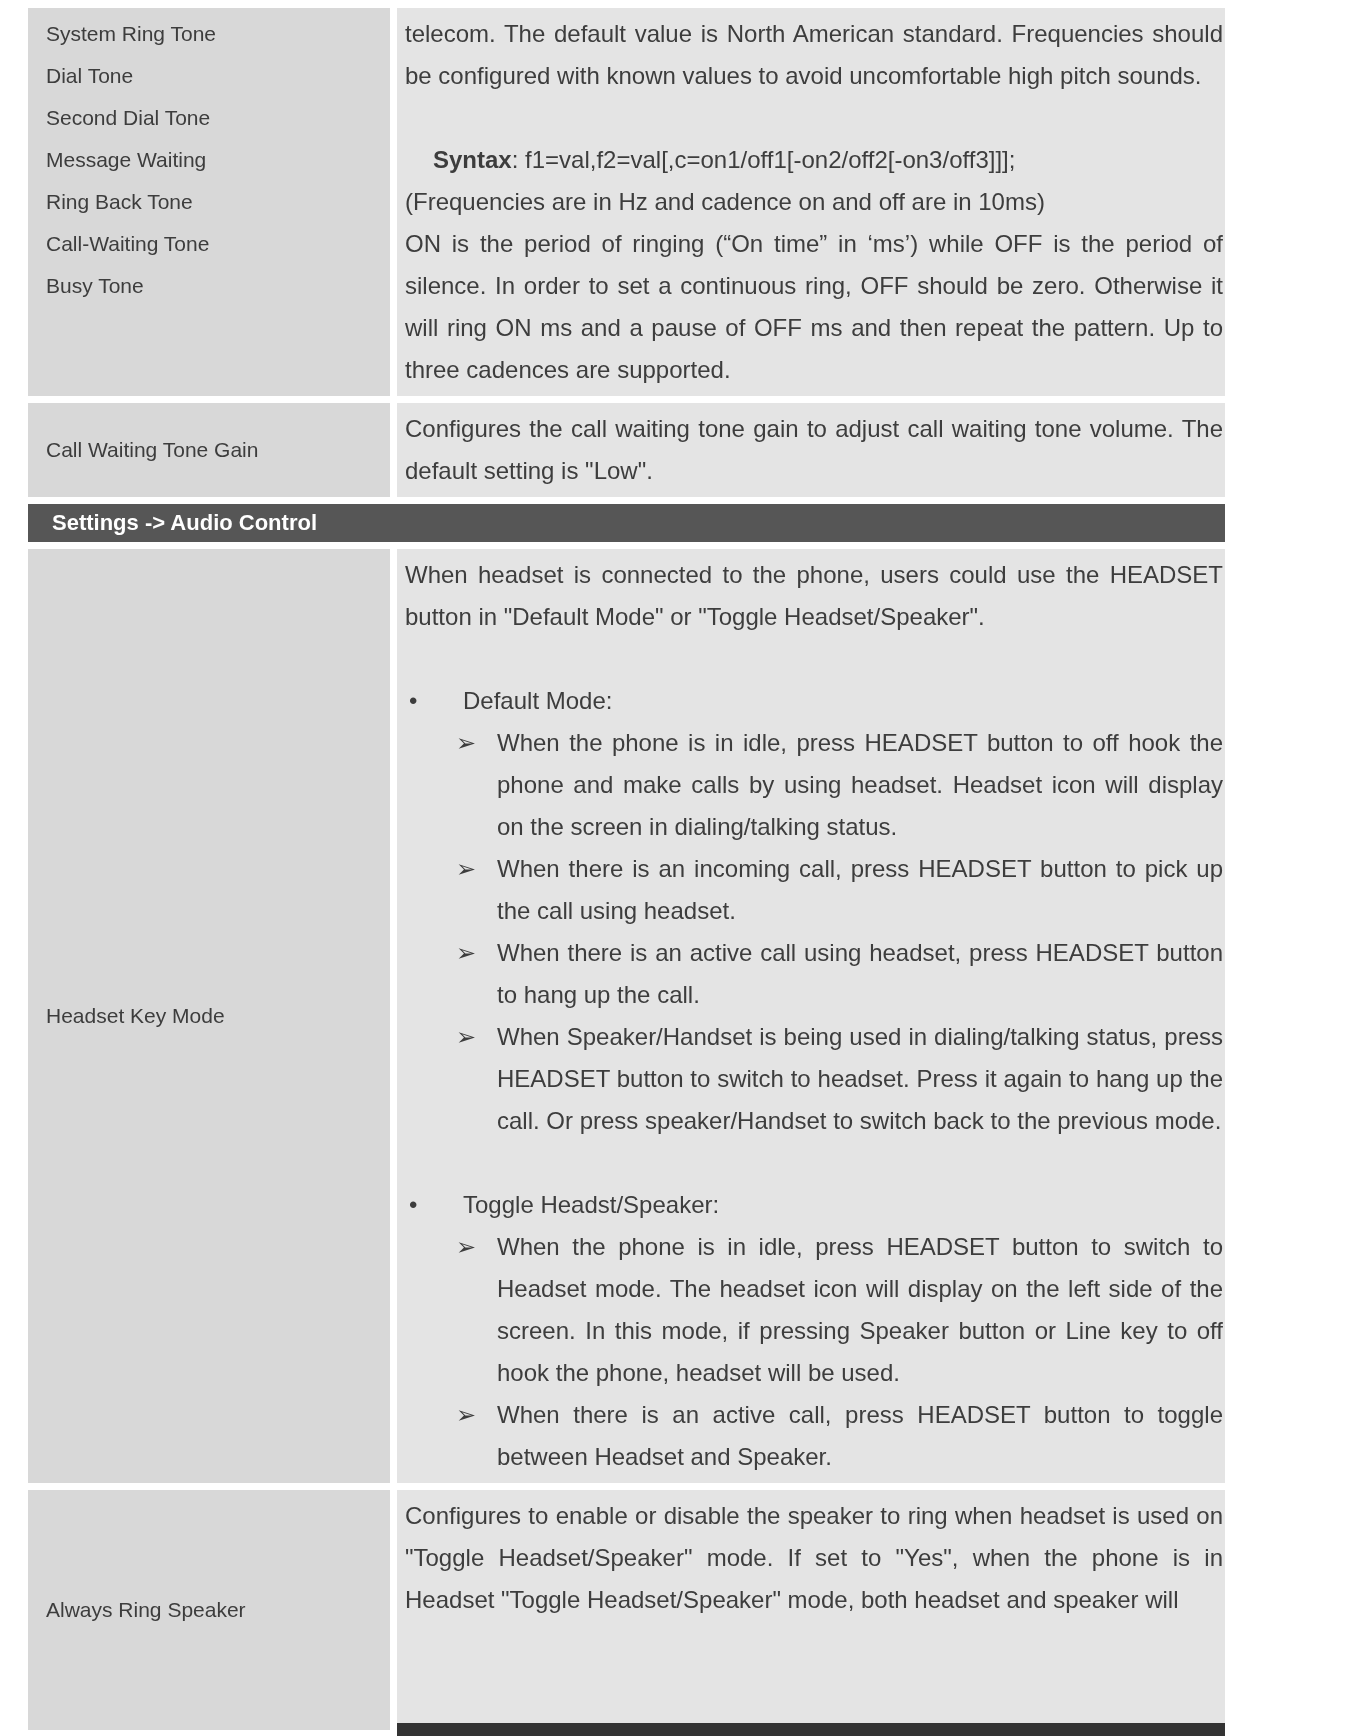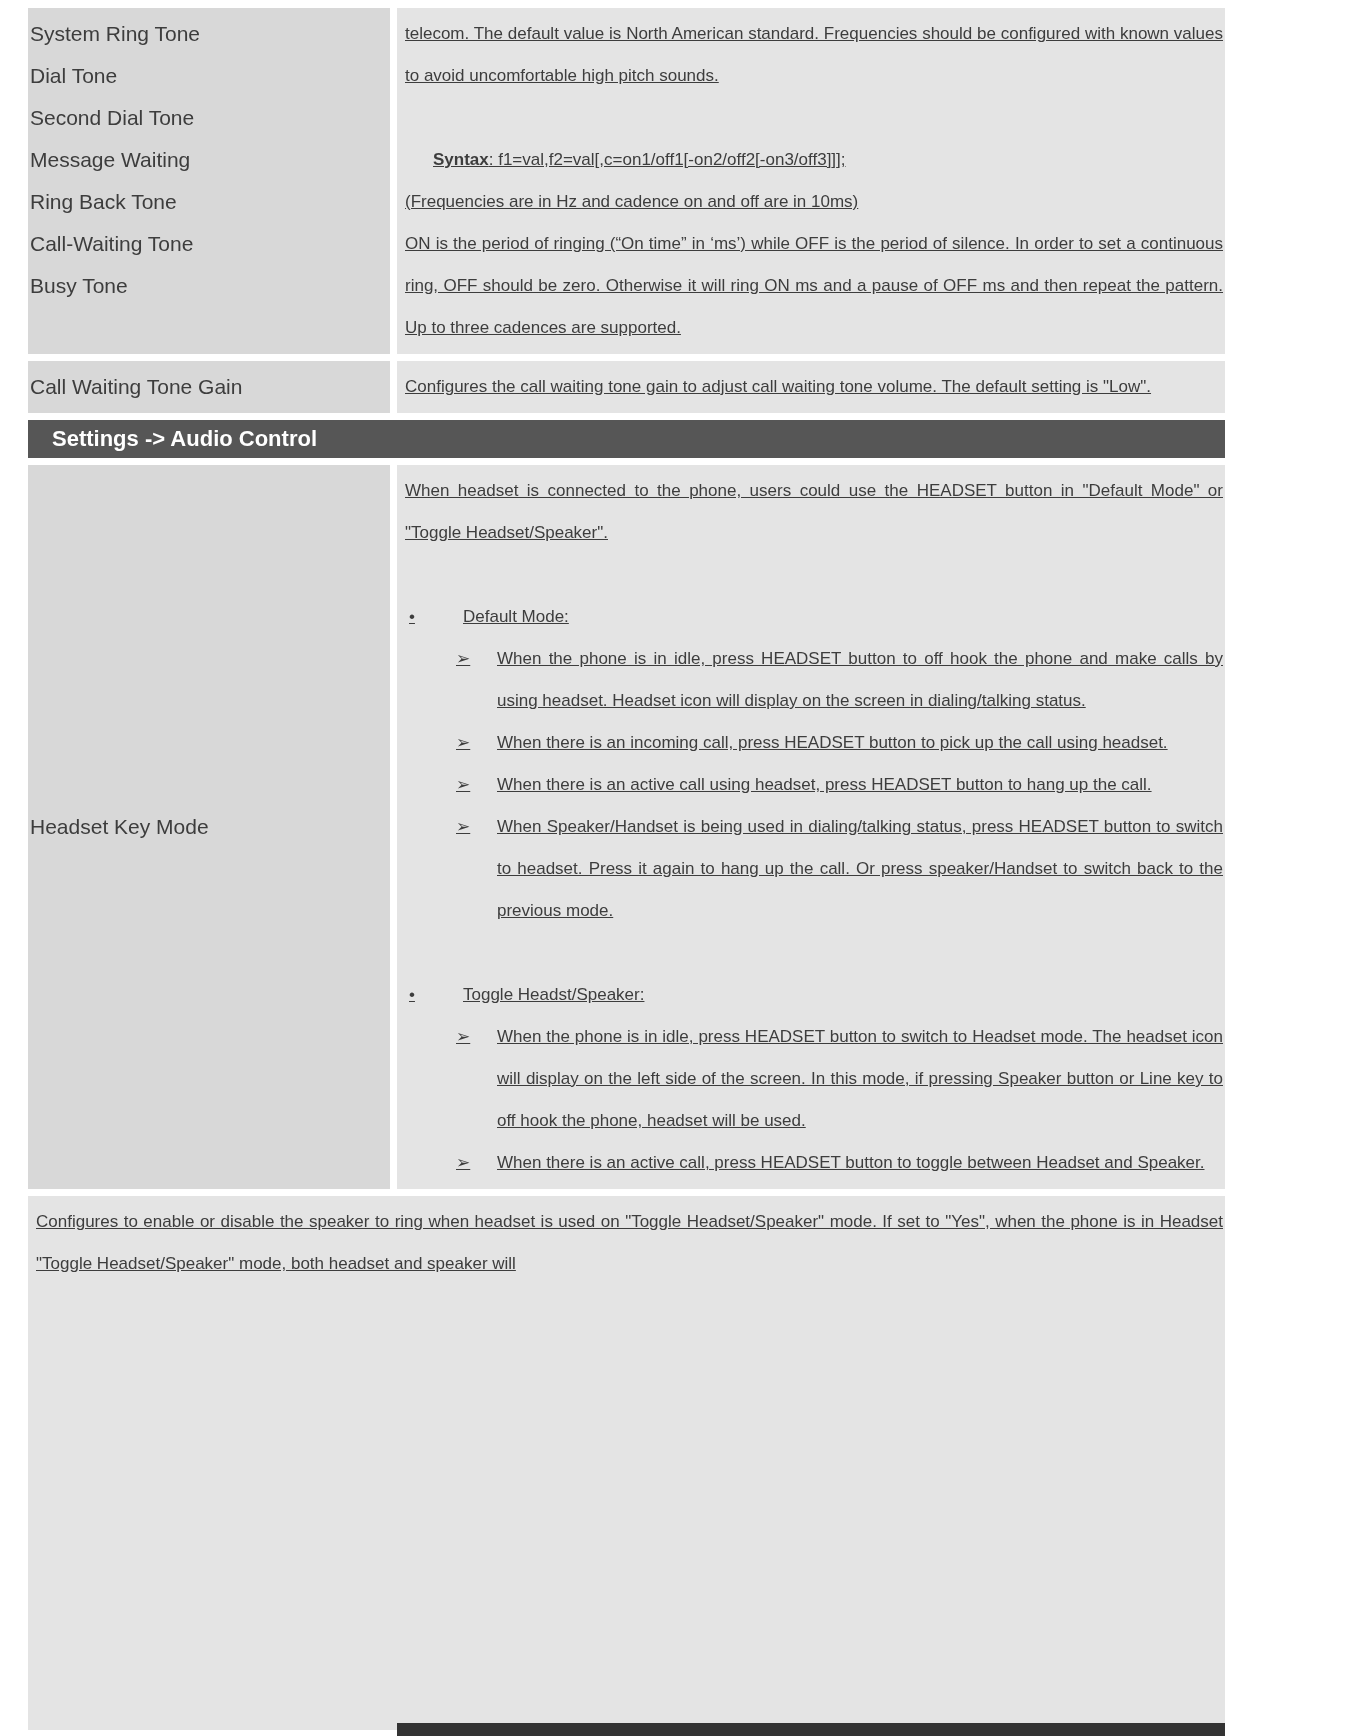--- a/index.html
+++ b/index.html
@@ -8,31 +8,30 @@
     width: 1367px; height: 1736px; overflow: hidden;
     font-family: "Liberation Sans", "DejaVu Sans", sans-serif;
     color: var(--body-text, #3d3d3d);
   }
   .doc { position: relative; width: 1367px; height: 1736px; padding: 8px 0 0 28px; }
   .table { display: flex; flex-direction: column; gap: 7px; width: 1197px; min-height: 1722px; }
   .row { display: flex; gap: 7px; }
   .row.grow { flex: 1 1 auto; }
   .cell-left {
     flex: 0 0 362px; background: var(--left-cell-bg, #d8d8d8);
-    padding: 5px 2px;
+    padding: 5px 18px;
     font-size: 21px; line-height: 42px;
   }
   .cell-left.middle { display: flex; align-items: center; }
   .left-inner { width: 100%; }
   .cell-right {
     flex: 1 1 auto; background: var(--right-cell-bg, #e4e4e4);
     padding: 5px 2px 5px 8px;
-    font-size: 17px; line-height: 42px;
+    font-size: 24px; line-height: 42px;
     text-align: justify;
-    text-decoration: underline;
   }
   .line { white-space: nowrap; }
   .para { text-align: justify; }
   .spacer { height: 42px; }
   .section-header {
     background: var(--section-header-bg, #565656);
     color: var(--section-header-text, #ffffff);
     font-size: 22px; font-weight: bold; line-height: 38px; height: 38px;
     padding-left: 24px;
   }
@@ -124,19 +123,24 @@
             <div class="s-marker">➢</div>
             <div class="s-text">When the phone is in idle, press HEADSET button to switch to Headset mode. The headset icon will display on the left side of the screen. In this mode, if pressing Speaker button or Line key to off hook the phone, headset will be used.</div>
           </div>
           <div class="s-item">
             <div class="s-marker">➢</div>
             <div class="s-text">When there is an active call, press HEADSET button to toggle between Headset and Speaker.</div>
           </div>
         </div>
       </div>
       <div class="row grow">
+        <div class="cell-left middle">
+          <div class="left-inner">
+            <div class="line">Always Ring Speaker</div>
+          </div>
+        </div>
         <div class="cell-right">
           <div class="para">Configures to enable or disable the speaker to ring when headset is used on "Toggle Headset/Speaker" mode. If set to "Yes", when the phone is in Headset "Toggle Headset/Speaker" mode, both headset and speaker will</div>
         </div>
       </div>
     </div>
   <div class="clipped-strip"></div>
 </div>
 
 </body></html>

